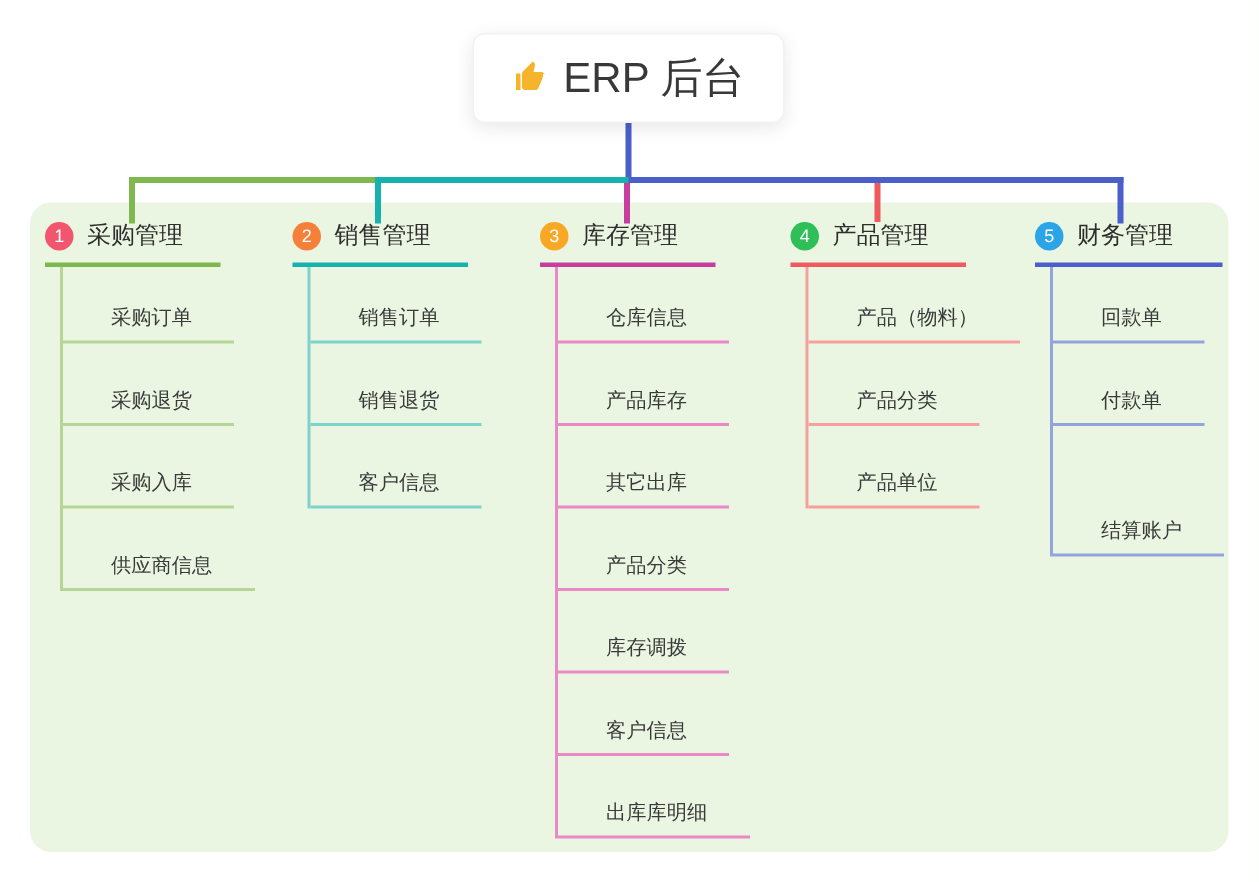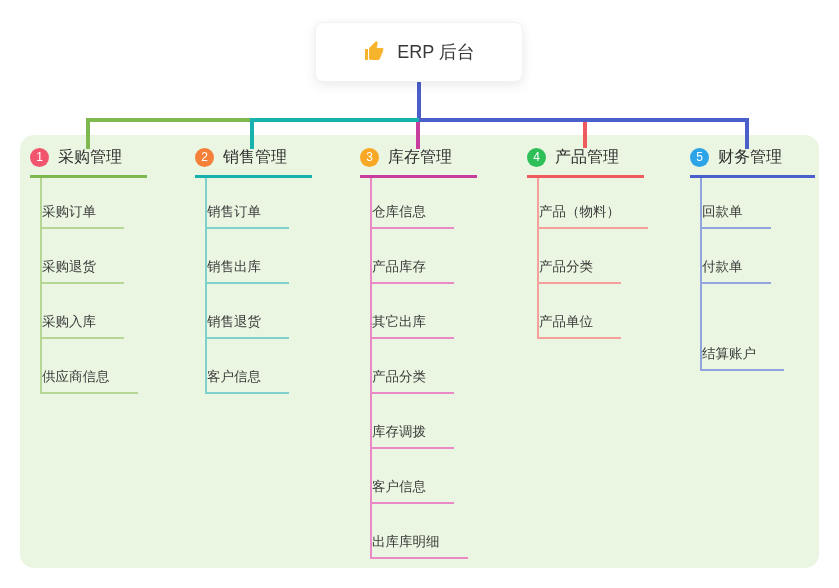--- a/index.html
+++ b/index.html
@@ -10,21 +10,21 @@
   }
   .panel {
     position:absolute; left:20px; top:135px; width:799px; height:433px;
     border-radius:14px; z-index:0;
   }
   .root-card {
     position:absolute; left:315px; top:22px; width:208px; height:60px;
     background:#ffffff; border:1px solid #f2f2f2; border-radius:8px;
     box-shadow:0 3px 12px rgba(0,0,0,.09);
     display:flex; align-items:center; justify-content:center; gap:10px;
-    font-size:18px; color:#383838; z-index:3;
+    font-size:28px; color:#383838; z-index:3;
   }
   .root-card .thumb { width:24px; height:24px; display:inline-block; }
   .cline { position:absolute; z-index:2; }
   .cline.h { height:4px; }
   .cline.v { width:4px; }
   #branches { position:absolute; left:0; top:0; width:100%; height:100%; z-index:2; }
   .branch { position:absolute; top:147px; }
   .branch-1 { left:30px; }
   .branch-2 { left:195px; }
   .branch-3 { left:360px; }
@@ -36,21 +36,21 @@
     font-size:16px; color:#2e2e2e; cursor:default;
   }
   .branch-5 .branch-header { width:125px; }
   .badge {
     width:19px; height:19px; border-radius:50%; flex:0 0 19px;
     color:#fff; font-size:12px; line-height:19px; text-align:center;
   }
   .children { border-left:2px solid #ccc; margin-left:10px; }
   .child {
     display:flex; align-items:flex-end; height:55px; width:fit-content;
-    padding:0 28px 6px 0; border-bottom:2px solid #ccc;
+    padding:0 28px 6px 32px; border-bottom:2px solid #ccc;
     font-size:13.5px; color:#3a3a3a; white-space:nowrap;
   }
   .child:first-child { height:51px; }
 </style>
 </head>
 <body>
 
 <div class="canvas">
 
   <div class="panel" style="background-color: rgb(234, 246, 226);"></div>
@@ -97,23 +97,20 @@
   </div>
 
   <div class="branch branch-2">
     <div class="branch-header" style="border-bottom-color: rgb(24, 178, 174);">
       <span class="badge" style="background-color: rgb(245, 128, 58);">2</span>
       <span class="branch-label">销售管理</span>
     </div>
     <div class="children" style="border-left-color: rgb(127, 210, 204);">
           <div class="child" style="border-bottom-color: rgb(127, 210, 204); justify-content: flex-end;">
             <span>销售订单</span>
-          </div>
-          <div class="child" style="border-bottom-color: rgb(127, 210, 204);">
-            <span>销售出库</span>
           </div>
           <div class="child" style="border-bottom-color: rgb(127, 210, 204);">
             <span>销售退货</span>
           </div>
           <div class="child" style="border-bottom-color: rgb(127, 210, 204);">
             <span>客户信息</span>
           </div>
         </div>
   </div>
 

